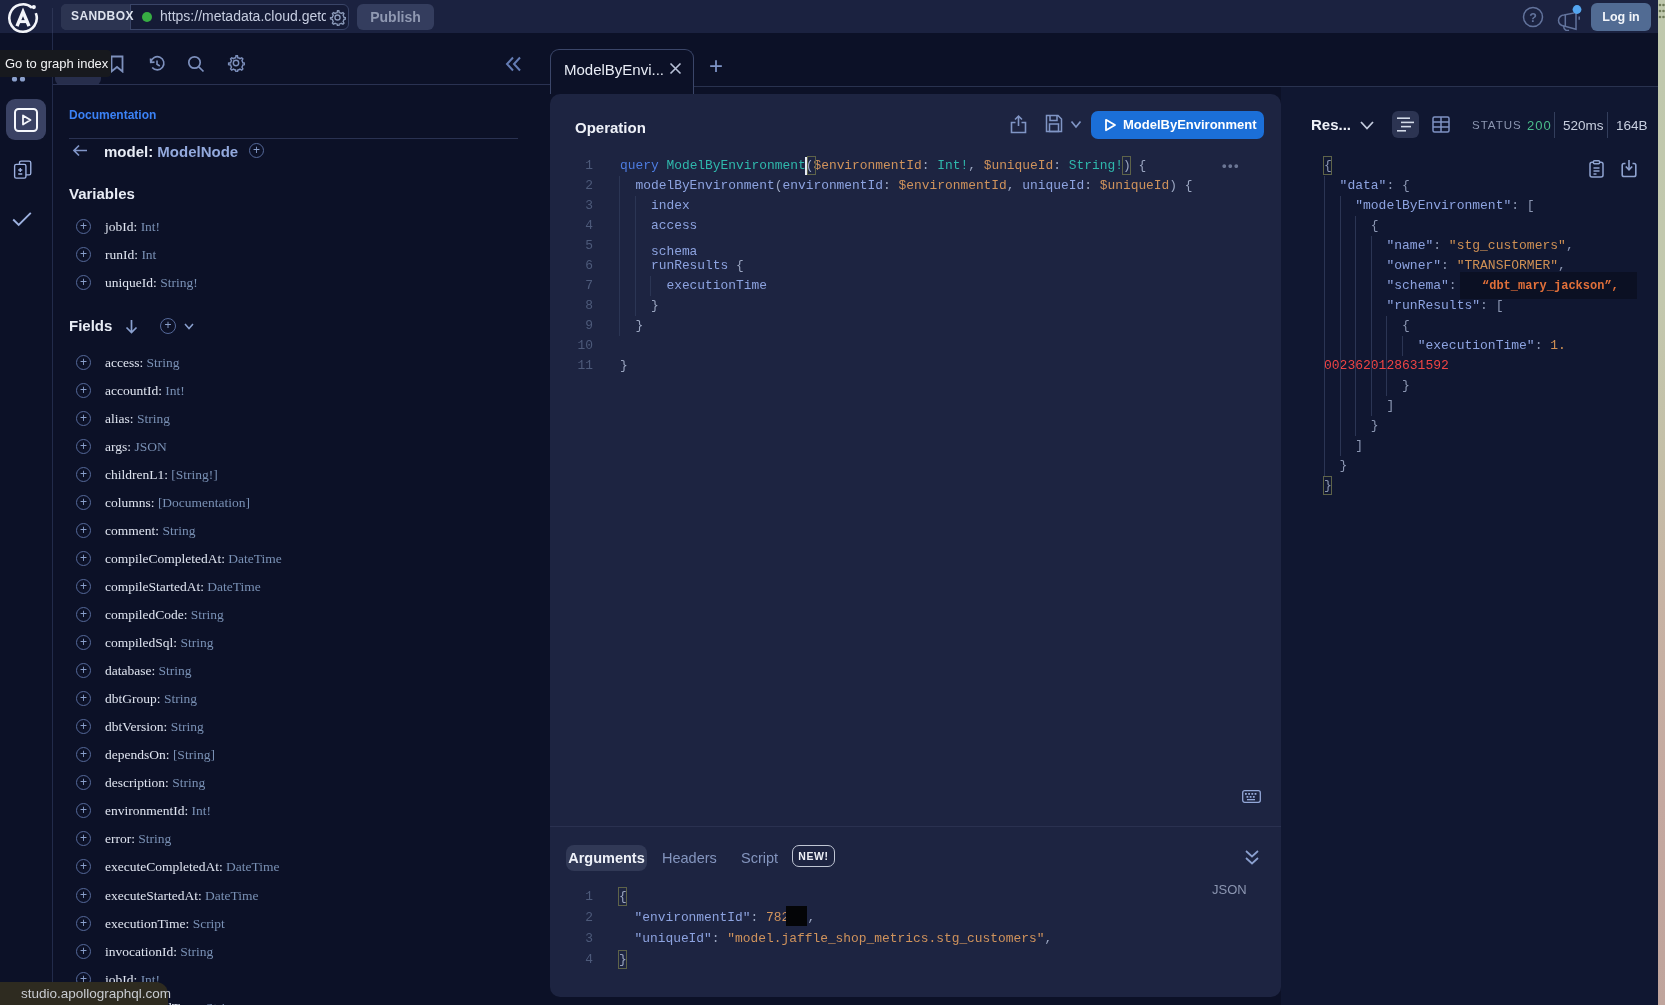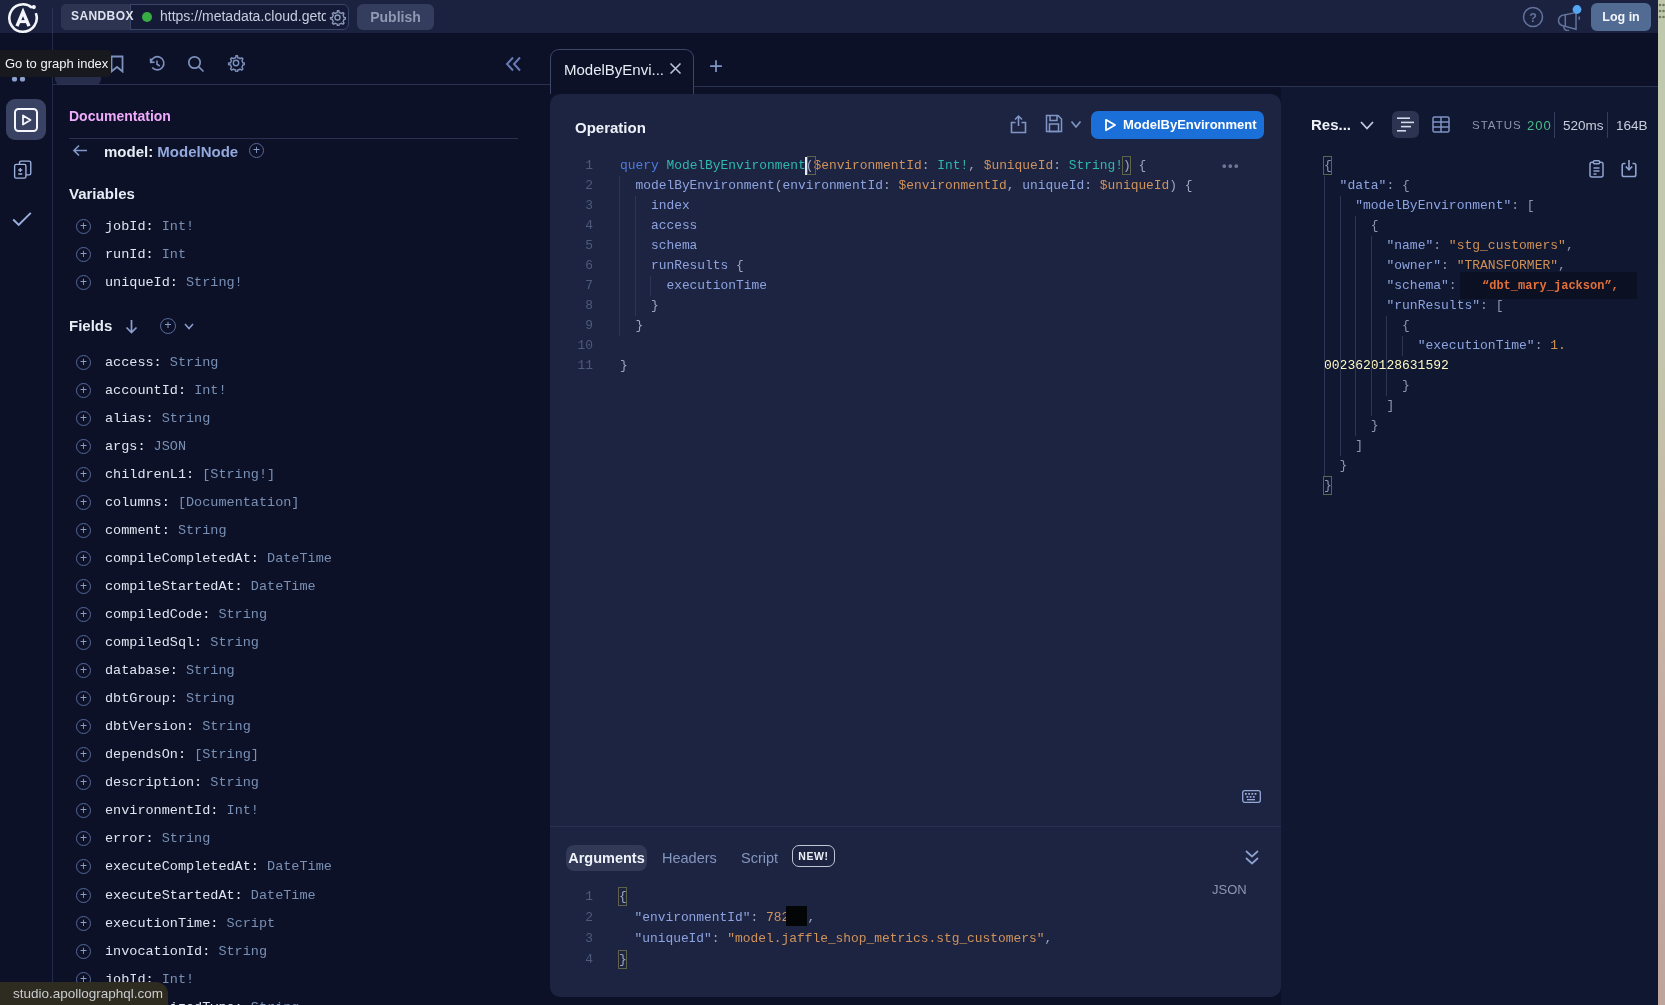--- a/index.html
+++ b/index.html
@@ -2,21 +2,21 @@
 <html><head><meta charset="utf-8"><style>
 *{margin:0;padding:0;box-sizing:border-box}
 html,body{width:1665px;height:1005px;overflow:hidden;background:#0c1127;font-family:"Liberation Sans", sans-serif;}
 .abs{position:absolute}
 .mono{font-family:"Liberation Mono", monospace;white-space:pre}
 .ln{position:absolute;left:550px;width:43px;text-align:right;font-family:"Liberation Mono", monospace;font-size:12.9px;color:#4d5a7a;line-height:20px;height:20px}
 .cl{position:absolute;left:620px;font-family:"Liberation Mono", monospace;font-size:12.9px;line-height:20px;height:20px;white-space:pre;color:#c8d0e4}
 .rl{position:absolute;left:1324px;font-family:"Liberation Mono", monospace;font-size:13px;line-height:20px;height:20px;white-space:pre;color:#8da3e0}
 .guide{position:absolute;width:1px;background:#2b3554}
 .cp{position:absolute;width:15px;height:15px;border:1.2px solid #55699a;border-radius:50%;color:#8aa0cc;font-size:12px;line-height:12.5px;text-align:center}
-.frow{position:absolute;left:105px;font-family:Liberation Mono, monospace;font-size:13.5px;white-space:pre;color:#dfe4f0;line-height:20px}
+.frow{position:absolute;left:105px;font-family:Liberation Serif, serif;font-size:13.5px;white-space:pre;color:#dfe4f0;line-height:20px}
 .ftype{color:#7990b4}
 .bb{position:absolute;border:1px solid #5e6349;width:9px;height:19px}
 svg{display:block}
 </style></head>
 <body>
 <div class="abs" style="left:0;top:0;width:1665px;height:33px;background:#1b2240"></div>
 <svg class="abs" style="left:7px;top:2px" width="32" height="32" viewBox="0 0 32 32">
 <path d="M 28.8 11.1 A 13.7 13.7 0 1 1 25.0 5.7" fill="none" stroke="#f3f5fa" stroke-width="2.6"></path>
 <circle cx="26.8" cy="5.1" r="2.1" fill="#f3f5fa"></circle>
 <path d="M10 24.2 L16 9.8 L22 24.2" fill="none" stroke="#f3f5fa" stroke-width="3.4"></path>
@@ -199,21 +199,21 @@
 <svg class="abs" style="left:1658px;top:2px" width="7" height="20" viewBox="0 0 7 20">
 <g fill="#6e7a58">
       <circle cx="2" cy="3" r="1.3"></circle>
       <circle cx="5.5" cy="3" r="1.3"></circle>
       <circle cx="2" cy="9" r="1.3"></circle>
       <circle cx="5.5" cy="9" r="1.3"></circle>
       <circle cx="2" cy="15" r="1.3"></circle>
       <circle cx="5.5" cy="15" r="1.3"></circle>
     </g>
 </svg>
-<div class="abs" style="left:69px;top:108px;font-size:14px;font-weight:bold;color:#f0abfc">Documentation</div>
+<div class="abs" style="left:69px;top:108px;font-size:12px;font-weight:bold;color:#3b82f6">Documentation</div>
 <div class="abs" style="left:69px;top:138px;width:449px;height:1px;background:#2a3252"></div>
 <svg class="abs" style="left:72px;top:144px" width="17" height="13" viewBox="0 0 17 13">
 <path d="M15 6.5 H2.5 M7 1.5 L2 6.5 L7 11.5" fill="none" stroke="#8195c8" stroke-width="1.7"></path>
 </svg>
 <div class="abs" style="left:104px;top:143px;font-size:15px;font-weight:bold;color:#e8ecf5">model: <span style="color:#93a9dd">ModelNode</span></div>
 <div class="cp" style="left:249px;top:143px">+</div>
 <div class="abs" style="left:69px;top:185px;font-size:15px;font-weight:bold;color:#e8ecf5">Variables</div>
 <div class="cp" style="left:76px;top:219px">+</div>
 <div class="frow" style="top:217px">jobId: <span class="ftype">Int!</span></div>
 <div class="cp" style="left:76px;top:247px">+</div>
@@ -278,21 +278,21 @@
 <div class="frow" style="top:997.6px">materializedType: <span class="ftype">String</span></div>
 <div class="ln" style="top:156px">1</div>
 <div class="cl" style="top:156px"><span style="color:#4d7ce0">query </span><span style="color:#2fb8ac">ModelByEnvironment</span><span style="color:#9aa5c0">(</span><span style="color:#d0935c">$environmentId</span><span style="color:#9aa5c0">: </span><span style="color:#2fb8ac">Int!</span><span style="color:#9aa5c0">, </span><span style="color:#d0935c">$uniqueId</span><span style="color:#9aa5c0">: </span><span style="color:#2fb8ac">String!</span><span style="color:#9aa5c0">) {</span></div>
 <div class="ln" style="top:176px">2</div>
 <div class="cl" style="top:176px"><span style="color:#8da3e0">  modelByEnvironment</span><span style="color:#9aa5c0">(</span><span style="color:#8da3e0">environmentId</span><span style="color:#9aa5c0">: </span><span style="color:#d0935c">$environmentId</span><span style="color:#9aa5c0">, </span><span style="color:#8da3e0">uniqueId</span><span style="color:#9aa5c0">: </span><span style="color:#d0935c">$uniqueId</span><span style="color:#9aa5c0">) {</span></div>
 <div class="ln" style="top:196px">3</div>
 <div class="cl" style="top:196px"><span style="color:#8da3e0">    index</span></div>
 <div class="ln" style="top:216px">4</div>
 <div class="cl" style="top:216px"><span style="color:#8da3e0">    access</span></div>
 <div class="ln" style="top:236px">5</div>
-<div class="cl" style="top:236px"><span style="color:#8da3e0">    schema</span></div>
+<div class="cl" style="top:242px"><span style="color:#8da3e0">    schema</span></div>
 <div class="ln" style="top:256px">6</div>
 <div class="cl" style="top:256px"><span style="color:#8da3e0">    runResults </span><span style="color:#9aa5c0">{</span></div>
 <div class="ln" style="top:276px">7</div>
 <div class="cl" style="top:276px"><span style="color:#8da3e0">      executionTime</span></div>
 <div class="ln" style="top:296px">8</div>
 <div class="cl" style="top:296px"><span style="color:#9aa5c0">    }</span></div>
 <div class="ln" style="top:316px">9</div>
 <div class="cl" style="top:316px"><span style="color:#9aa5c0">  }</span></div>
 <div class="ln" style="top:336px">10</div>
 <div class="cl" style="top:336px"></div>
@@ -308,21 +308,21 @@
 <div class="rl" style="top:156px"><span style="color:#fff"></span><span style="color:#8b96b2">{</span></div>
 <div class="rl" style="top:176px"><span style="color:#fff">  </span><span style="color:#8da3e0">"data"</span><span style="color:#8b96b2">: {</span></div>
 <div class="rl" style="top:196px"><span style="color:#fff">    </span><span style="color:#8da3e0">"modelByEnvironment"</span><span style="color:#8b96b2">: [</span></div>
 <div class="rl" style="top:216px"><span style="color:#fff">      </span><span style="color:#8b96b2">{</span></div>
 <div class="rl" style="top:236px"><span style="color:#fff">        </span><span style="color:#8da3e0">"name"</span><span style="color:#8b96b2">: </span><span style="color:#cf9054">"stg_customers"</span><span style="color:#8b96b2">,</span></div>
 <div class="rl" style="top:256px"><span style="color:#fff">        </span><span style="color:#8da3e0">"owner"</span><span style="color:#8b96b2">: </span><span style="color:#cf9054">"TRANSFORMER"</span><span style="color:#8b96b2">,</span></div>
 <div class="rl" style="top:276px"><span style="color:#fff">        </span><span style="color:#8da3e0">"schema"</span><span style="color:#8b96b2">: </span></div>
 <div class="rl" style="top:296px"><span style="color:#fff">        </span><span style="color:#8da3e0">"runResults"</span><span style="color:#8b96b2">: [</span></div>
 <div class="rl" style="top:316px"><span style="color:#fff">          </span><span style="color:#8b96b2">{</span></div>
 <div class="rl" style="top:336px"><span style="color:#fff">            </span><span style="color:#8da3e0">"executionTime"</span><span style="color:#8b96b2">: </span><span style="color:#cf9054">1.</span></div>
-<div class="rl" style="top:356px"><span style="color:#fff"></span><span style="color:#fef9c3">0023620128631592</span></div>
+<div class="rl" style="top:356px"><span style="color:#fff"></span><span style="color:#ef4444">0023620128631592</span></div>
 <div class="rl" style="top:376px"><span style="color:#fff">          </span><span style="color:#8b96b2">}</span></div>
 <div class="rl" style="top:396px"><span style="color:#fff">        </span><span style="color:#8b96b2">]</span></div>
 <div class="rl" style="top:416px"><span style="color:#fff">      </span><span style="color:#8b96b2">}</span></div>
 <div class="rl" style="top:436px"><span style="color:#fff">    </span><span style="color:#8b96b2">]</span></div>
 <div class="rl" style="top:456px"><span style="color:#fff">  </span><span style="color:#8b96b2">}</span></div>
 <div class="rl" style="top:476px"><span style="color:#fff"></span><span style="color:#8b96b2">}</span></div>
 <div class="bb" style="left:1322.5px;top:156px"></div>
 <div class="bb" style="left:1322.5px;top:476px"></div>
 <div class="abs" style="left:1460px;top:272px;width:177px;height:27px;background:#0b1023"></div>
 <div class="abs mono" style="left:1482px;top:277px;font-size:12px;font-weight:bold;color:#e2703a;line-height:18px">“dbt_mary_jackson”,</div>
@@ -338,12 +338,12 @@
 <div class="cl" style="left:619px;top:908.3px"><span style="color:#8da3e0">  "environmentId"</span><span style="color:#9aa5c0">: </span><span style="color:#d0935c">782</span></div>
 <div class="ln" style="top:929.2px">3</div>
 <div class="cl" style="left:619px;top:929.2px"><span style="color:#8da3e0">  "uniqueId"</span><span style="color:#9aa5c0">: </span><span style="color:#d0935c">"model.jaffle_shop_metrics.stg_customers"</span><span style="color:#9aa5c0">,</span></div>
 <div class="ln" style="top:950.1px">4</div>
 <div class="cl" style="left:619px;top:950.1px"><span style="color:#9aa5c0">}</span></div>
 <div class="bb" style="left:617.5px;top:887.4px"></div>
 <div class="bb" style="left:617.5px;top:950.1px"></div>
 <div class="abs" style="left:786px;top:906.3px;width:21px;height:20px;background:#040507"></div>
 <div class="cl" style="left:807.5px;top:908.3px"><span style="color:#9aa5c0">,</span></div>
 <div class="abs" style="left:0;top:50px;width:111px;height:27px;background:#17191e;border-radius:0 4px 4px 0;color:#f2f3f5;font-size:13px;line-height:27px;padding-left:5px">Go to graph index</div>
-<div class="abs" style="left:0;top:982px;width:168px;height:23px;background:#2e2b20;border-radius:0 12px 0 0;color:#c8cbd0;font-size:13.5px;line-height:24px;padding-left:13px">studio.apollographql.com</div>
+<div class="abs" style="left:0;top:982px;width:168px;height:23px;background:#2e2b20;border-radius:0 12px 0 0;color:#c8cbd0;font-size:13.5px;line-height:24px;padding-left:21px">studio.apollographql.com</div>
 </body></html>

